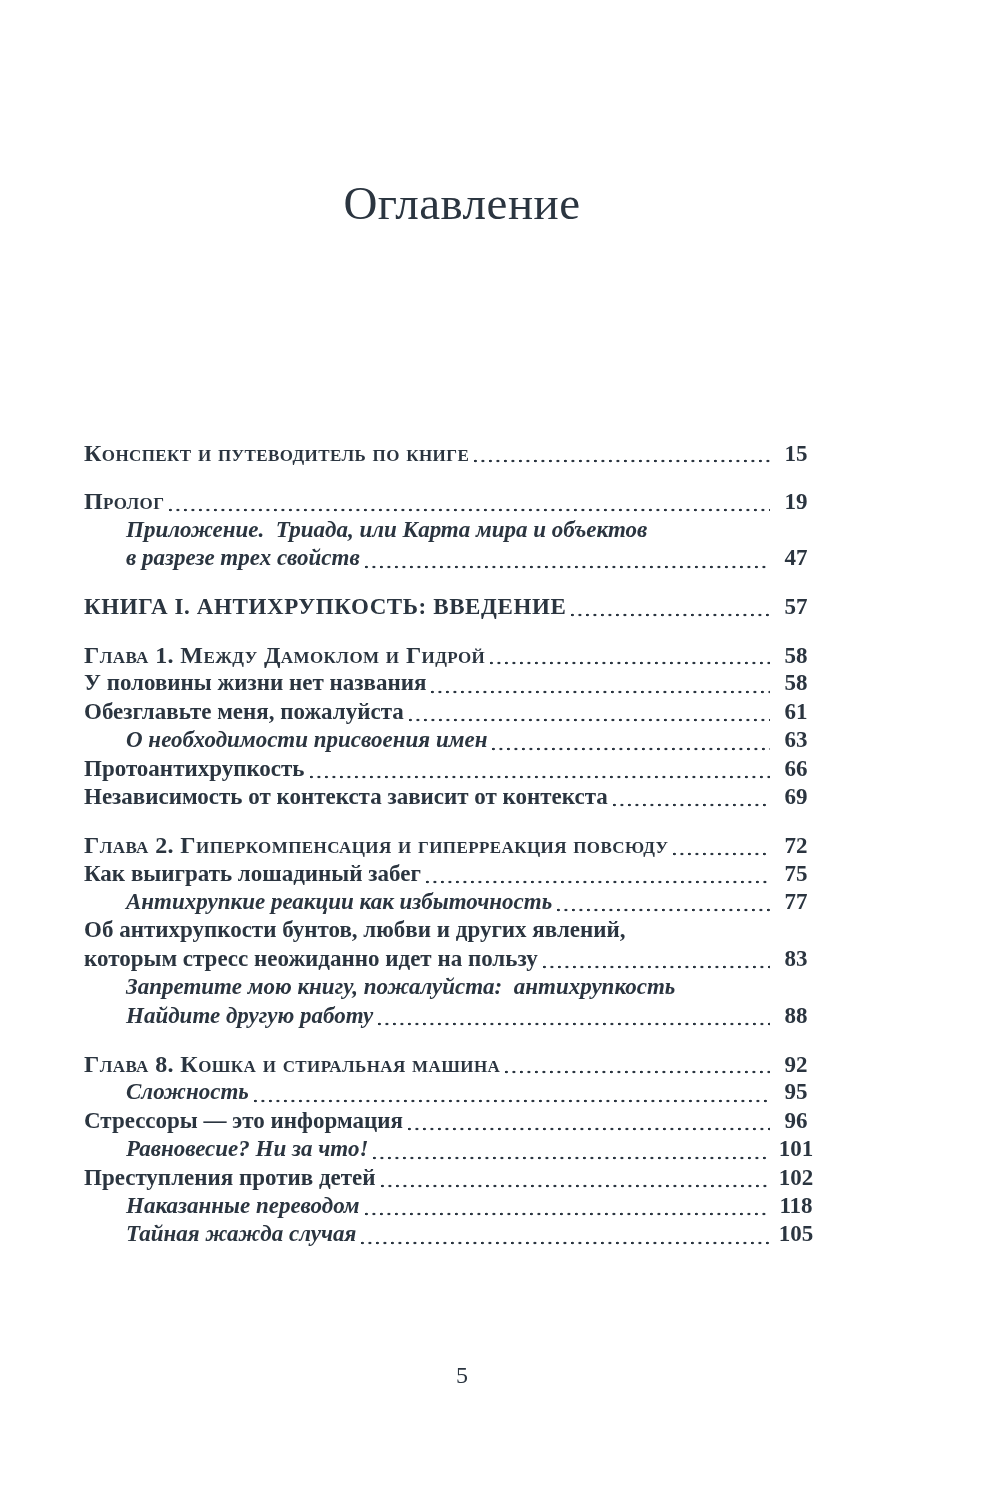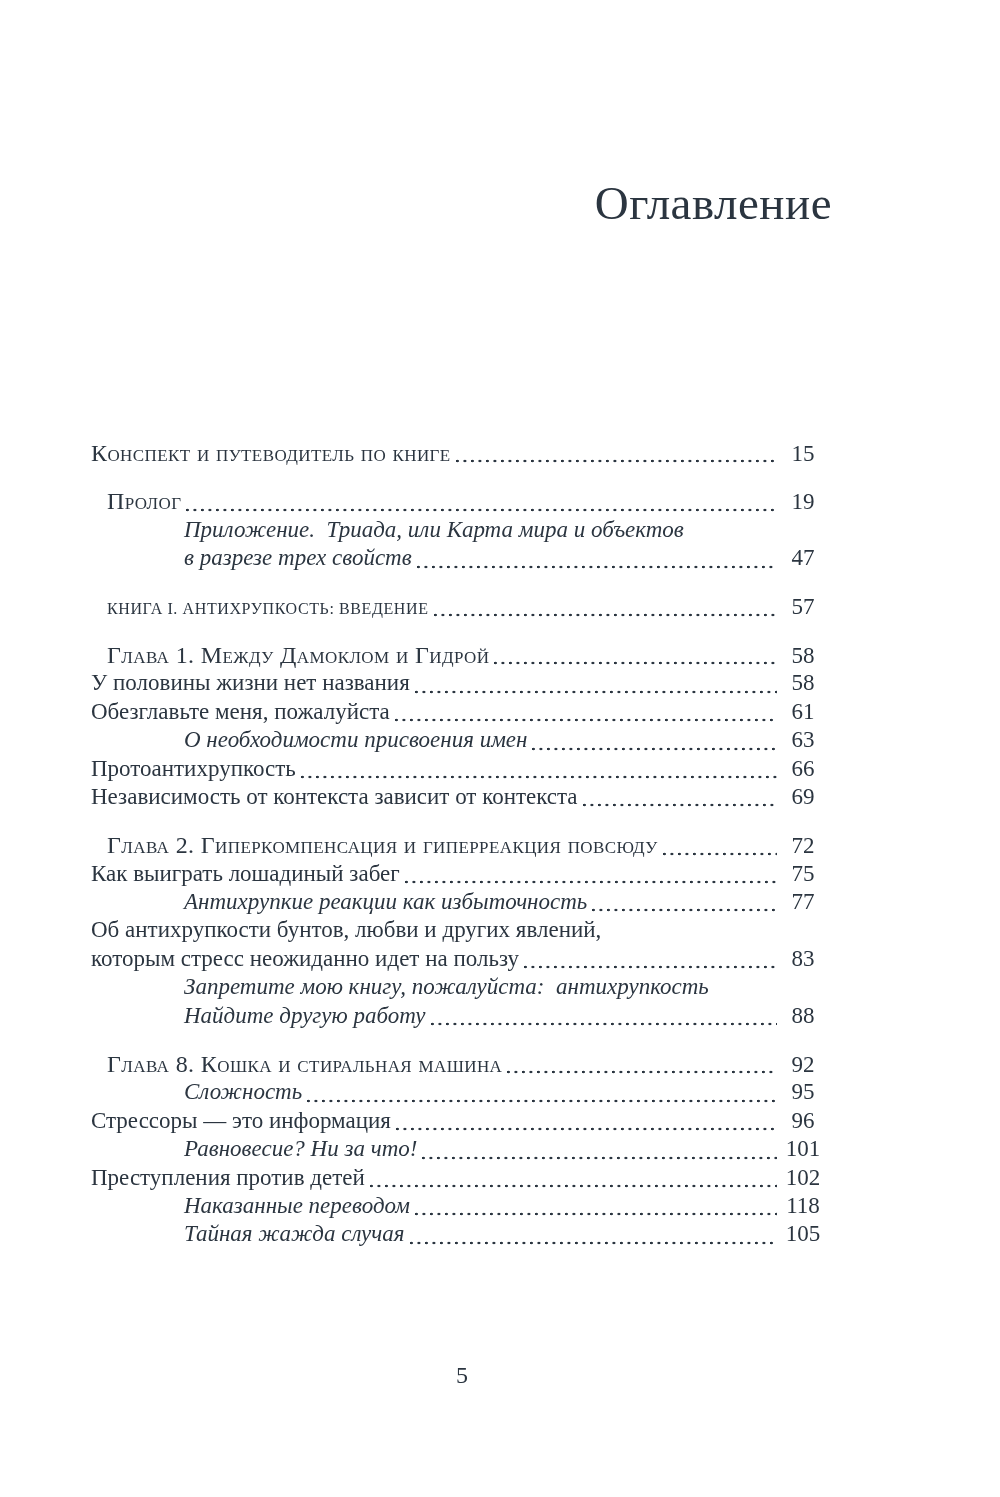--- a/index.html
+++ b/index.html
@@ -23,47 +23,47 @@
     top:178px;
     left:92px;
     width:740px;
     text-align:center;
   }
   .page-title{
     font-size:47px;
     line-height:1.1;
     font-weight:400;
     letter-spacing:0.5px;
-    text-align:right;
   }
 
   .toc{
     position:absolute;
     top:440px;
-    left:91px;
+    left:84px;
     width:730px;
     font-size:23px;
+    font-weight:bold;
   }
   .row{
     display:flex;
     align-items:baseline;
     height:28.4px;
     white-space:nowrap;
   }
-  .row.gap-before{ margin-top:20px;margin-left:16px; }
+  .row.gap-before{ margin-top:20px; }
   .row .txt{ flex:0 0 auto; }
-  .row.indent-1 .txt{ margin-left:93px; }
+  .row.indent-1 .txt{ margin-left:42px; }
 
   .row.smallcaps .txt{
     font-variant:small-caps;
     font-size:24px;
     letter-spacing:0.4px;
   }
   .row.caps .txt{
-    font-size:16px;
+    font-size:23px;
     letter-spacing:0.6px;
   }
   .row.italic .txt{
     font-style:italic;
   }
 
   .leader{
     flex:1 1 auto;
     align-self:flex-end;
     height:6px;

